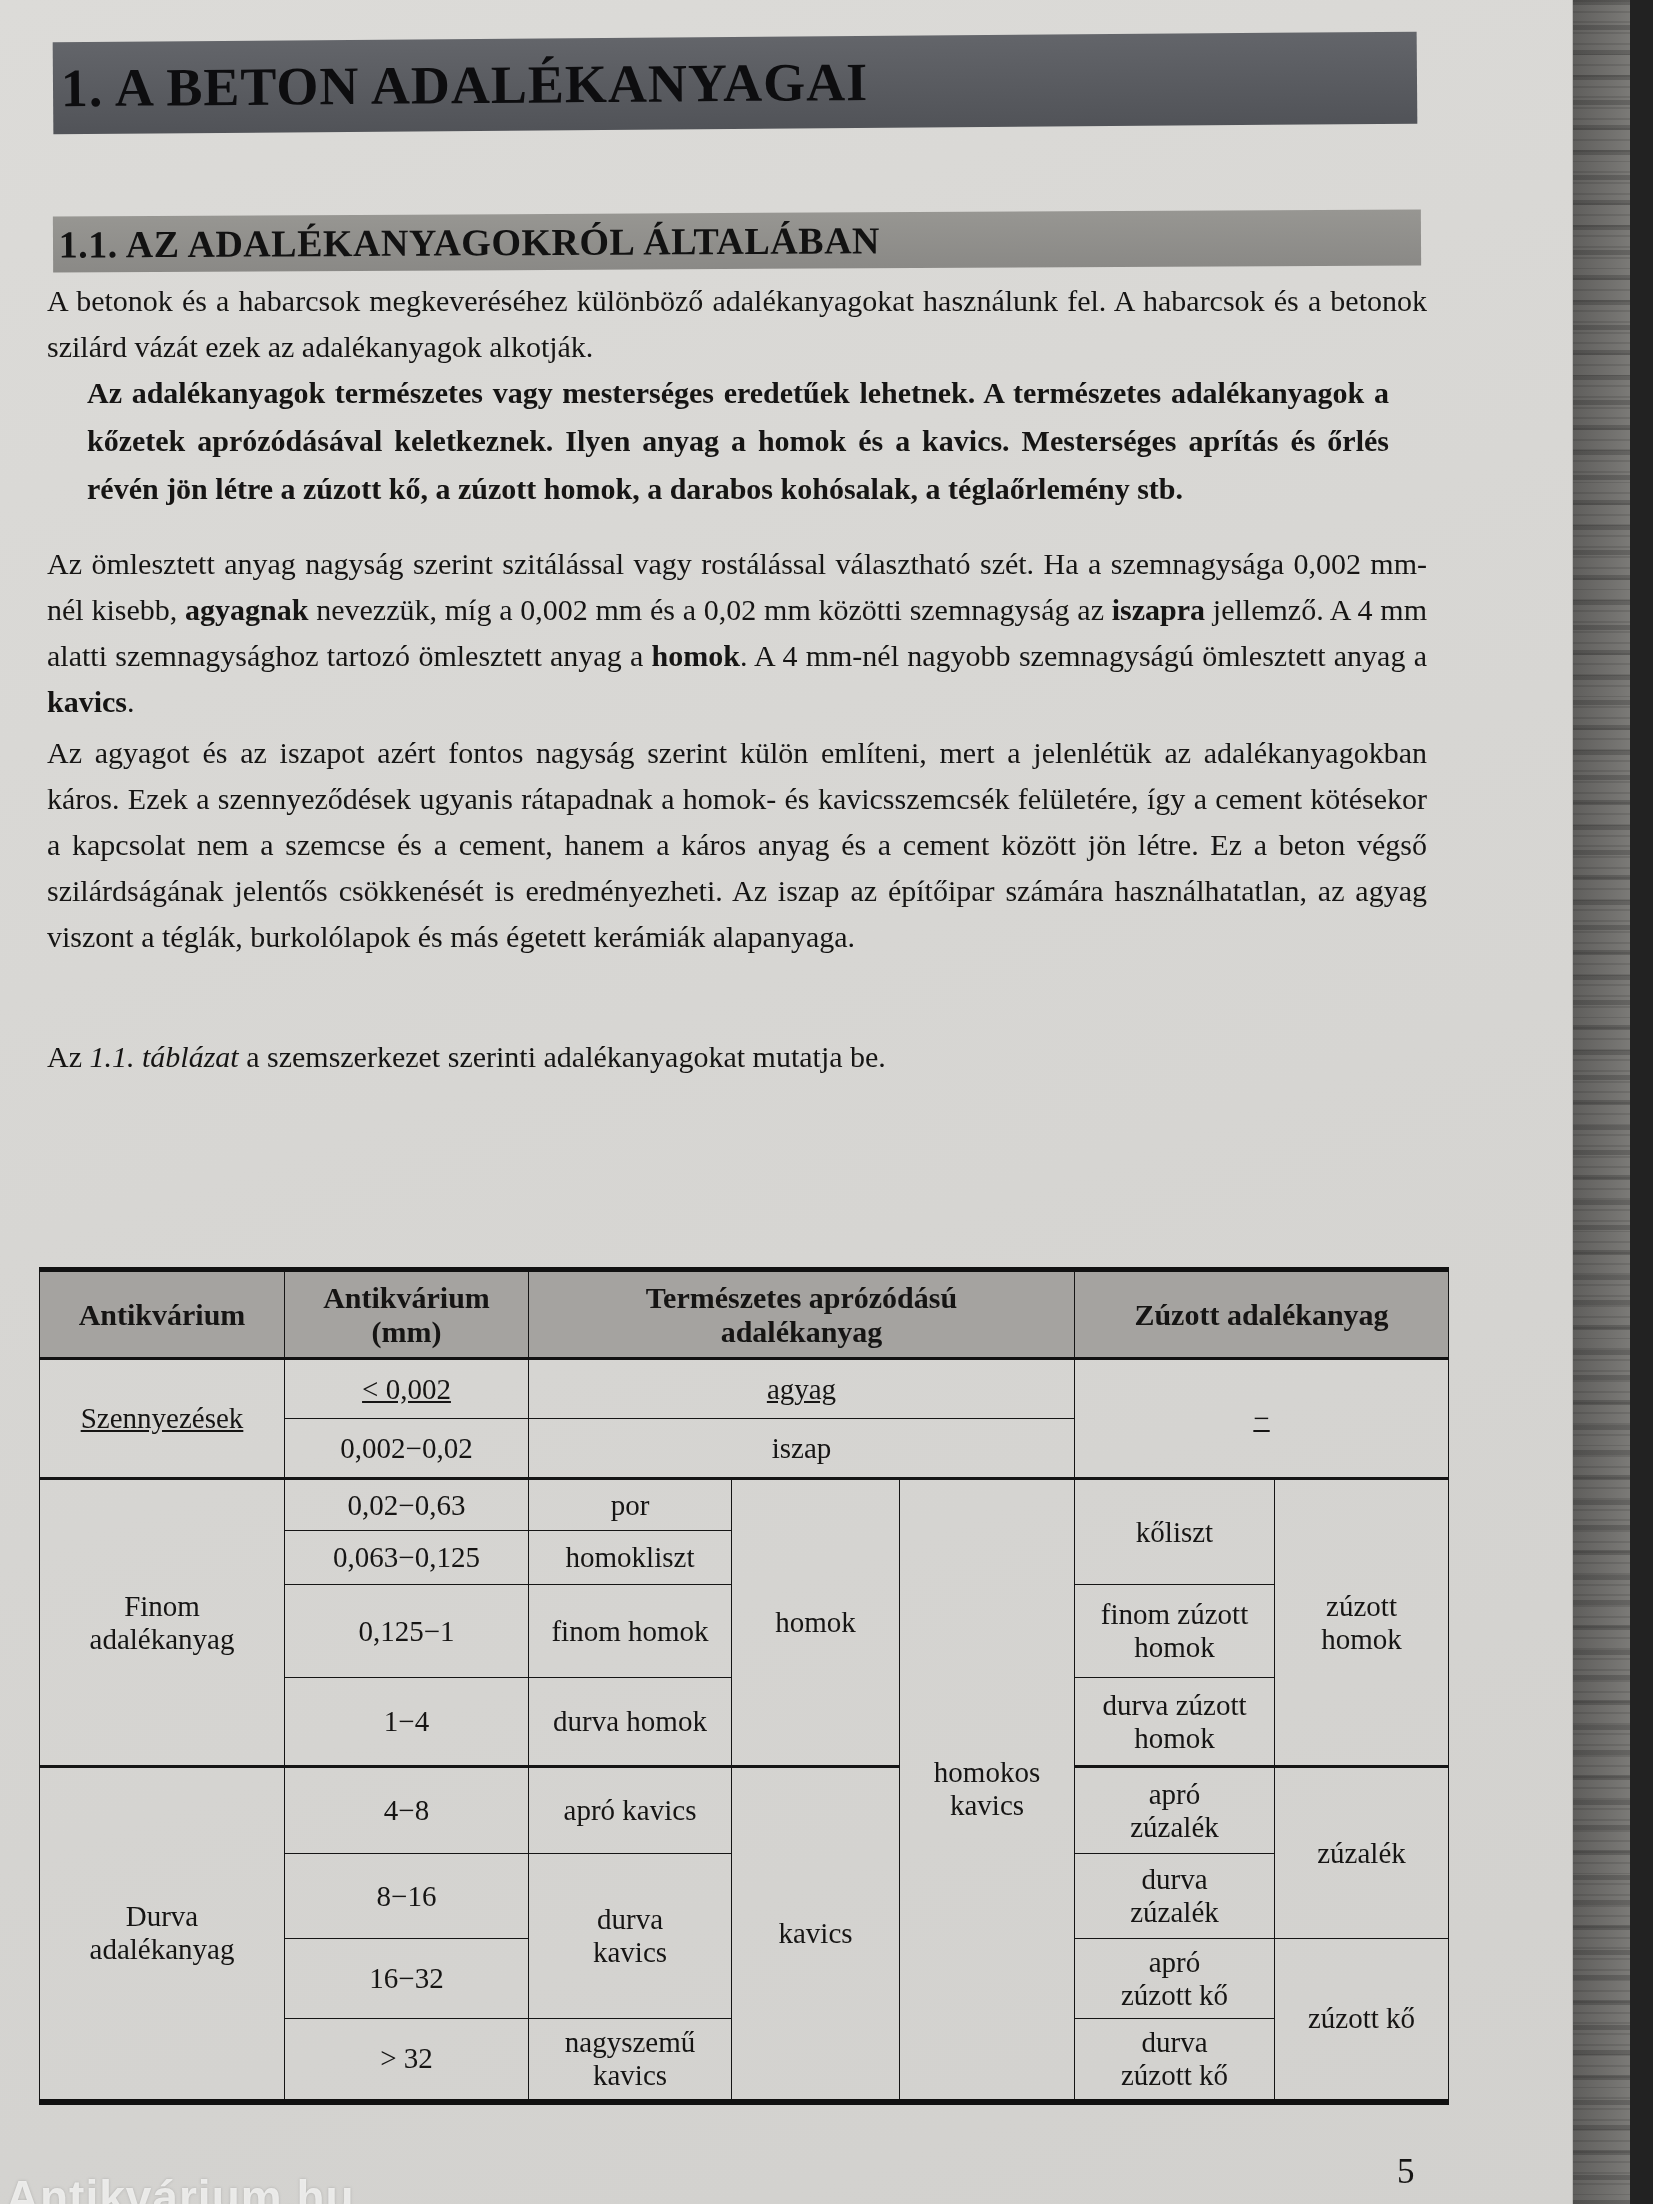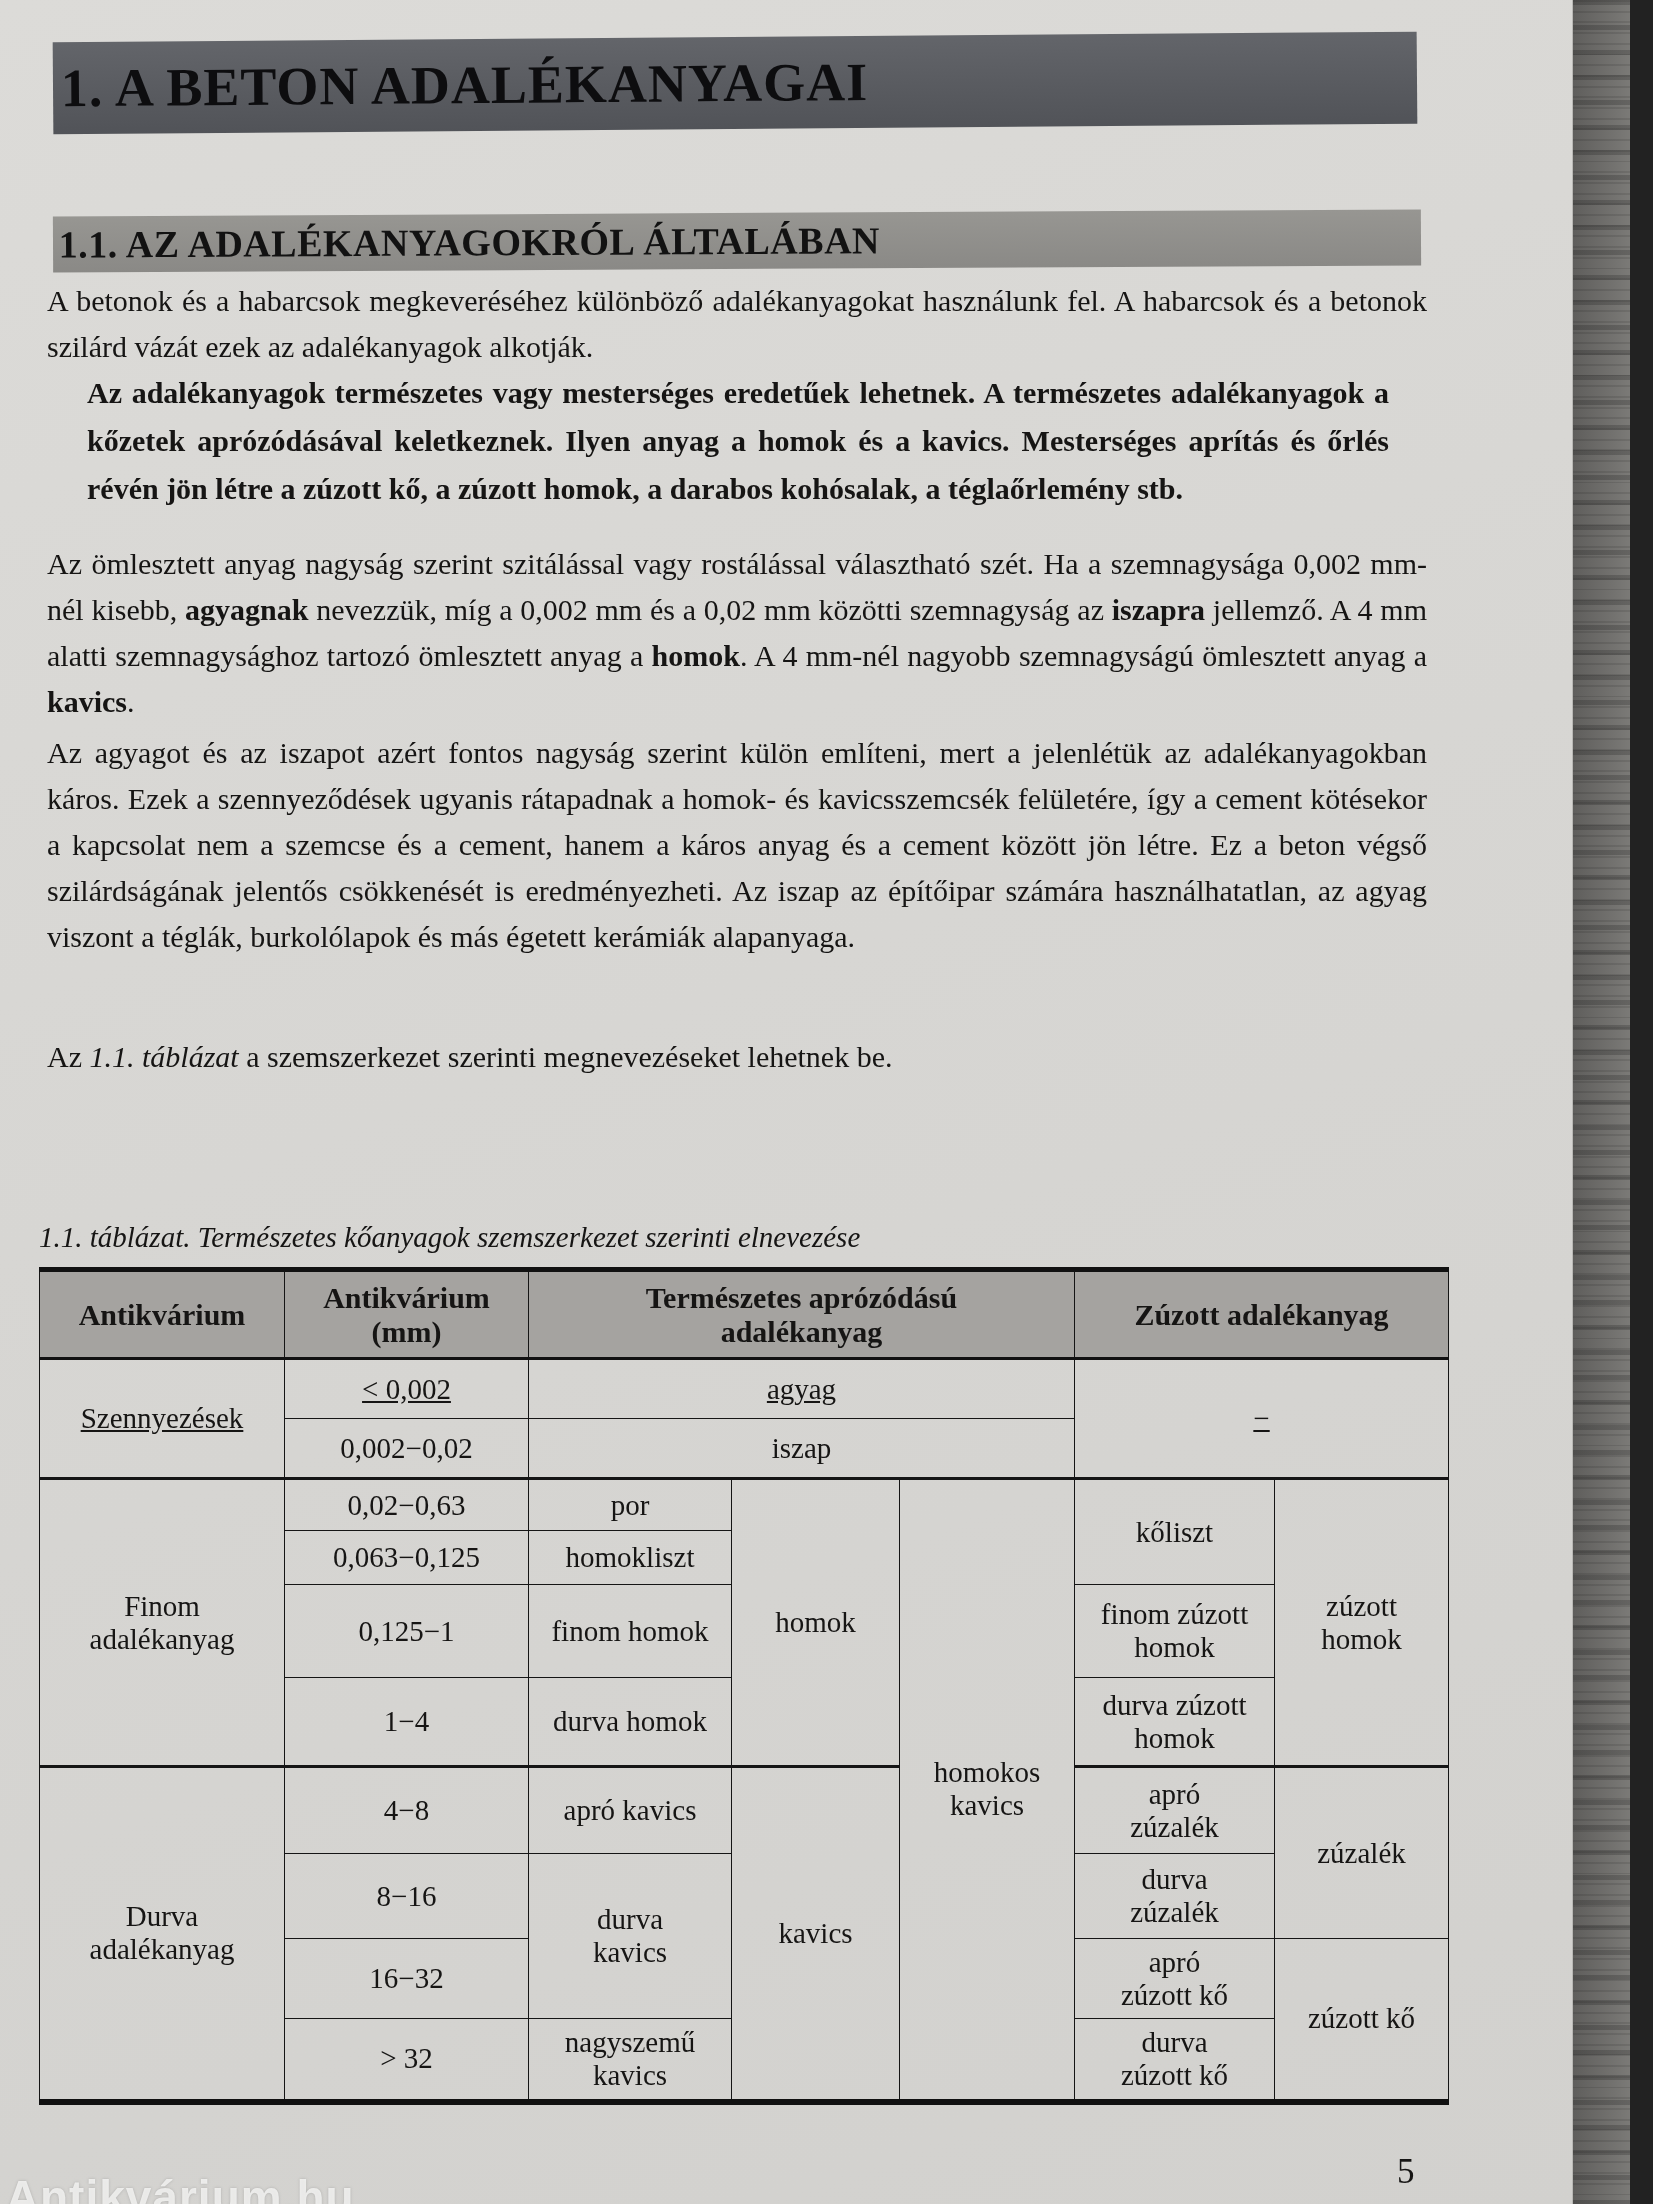--- a/index.html
+++ b/index.html
@@ -115,23 +115,22 @@
     </div>
 
     <p class="para p2">Az adalékanyagok természetes vagy mesterséges eredetűek lehetnek. A természetes adalékanyagok a kőzetek aprózódásával keletkeznek. Ilyen anyag a homok és a kavics. Mesterséges aprítás és őrlés révén jön létre a zúzott kő, a zúzott homok, a darabos kohósalak, a téglaőrlemény stb.</p>
 
     <p class="para p1">A betonok és a habarcsok megkeveréséhez különböző adalékanyagokat használunk fel. A habarcsok és a betonok szilárd vázát ezek az adalékanyagok alkotják.</p>
 
     <p class="para p3"><span>Az ömlesztett anyag nagyság szerint szitálással vagy rostálással választható szét. Ha a szemnagysága 0,002 mm-nél kisebb, </span><b>agyagnak</b><span> nevezzük, míg a 0,002 mm és a 0,02 mm közötti szemnagyság az </span><b>iszapra</b><span> jellemző. A 4 mm alatti szemnagysághoz tartozó ömlesztett anyag a </span><b>homok</b><span>. A 4 mm-nél nagyobb szemnagyságú ömlesztett anyag a </span><b>kavics</b><span>.</span></p>
 
     <p class="para p4">Az agyagot és az iszapot azért fontos nagyság szerint külön említeni, mert a jelenlétük az adalékanyagokban káros. Ezek a szennyeződések ugyanis rátapadnak a homok- és kavicsszemcsék felületére, így a cement kötésekor a kapcsolat nem a szemcse és a cement, hanem a káros anyag és a cement között jön létre. Ez a beton végső szilárdságának jelentős csökkenését is eredményezheti. Az iszap az építőipar számára használhatatlan, az agyag viszont a téglák, burkolólapok és más égetett kerámiák alapanyaga.</p>
 
-    <p class="para p5"><span>Az </span><i>1.1. táblázat</i><span> a szemszerkezet szerinti megnevezéseket lehetnek be.</span></p>
-
-    <div class="tbl-caption">1.1. táblázat. Természetes kőanyagok szemszerkezet szerinti elnevezése</div>
+    <p class="para p5"><span>Az </span><i>1.1. táblázat</i><span> a szemszerkezet szerinti adalékanyagokat mutatja be.</span></p>
+
 
     <table class="grain">
       <colgroup>
         <col style="width:245px">
           <col style="width:244px">
           <col style="width:203px">
         <col style="width:168px">
           <col style="width:175px">
           <col style="width:200px">
         <col style="width:174px">

